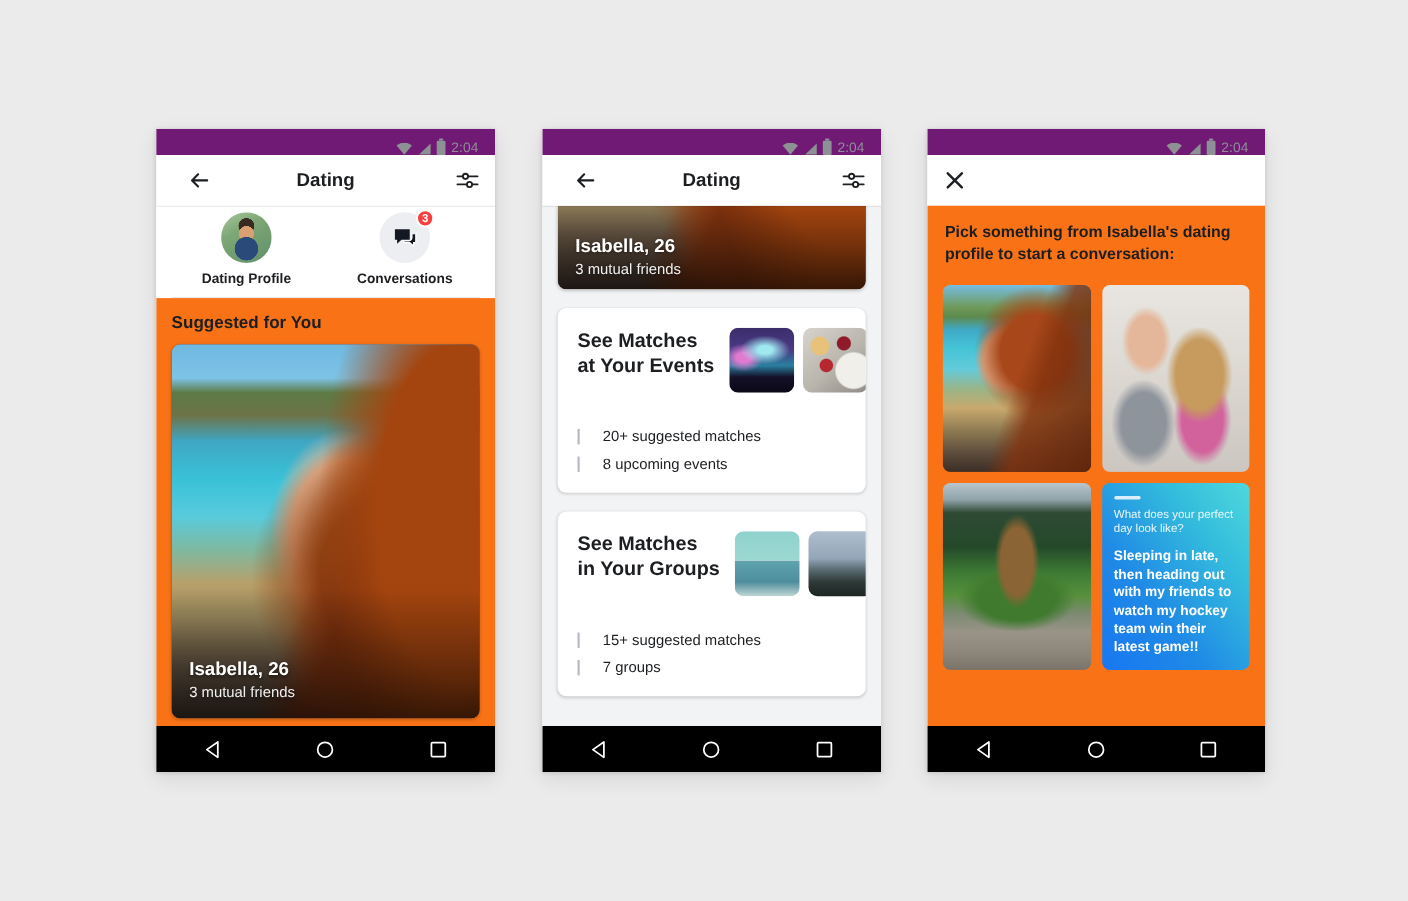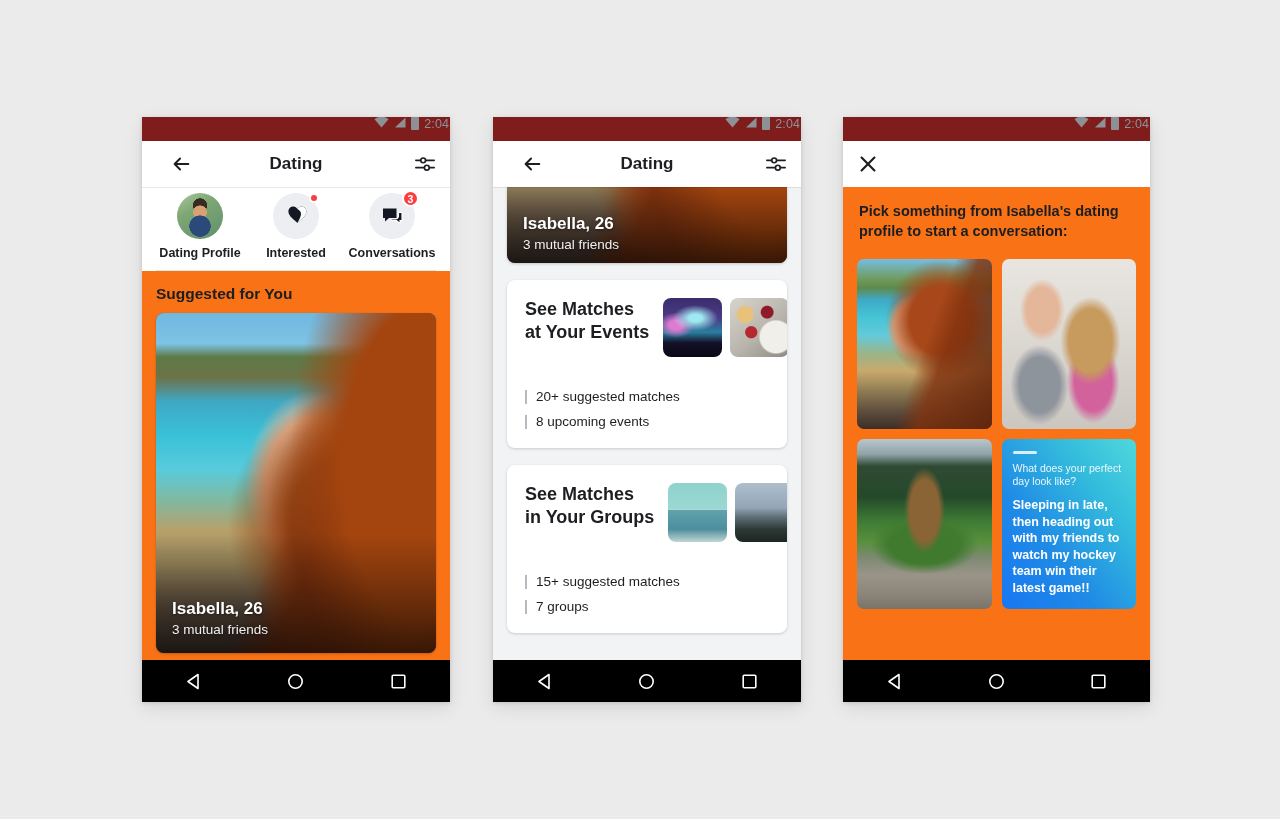--- a/index.html
+++ b/index.html
@@ -19,23 +19,23 @@
     box-shadow: 0 1px 4px rgba(0,0,0,0.13), 0 6px 18px rgba(0,0,0,0.09);
     display: flex; flex-direction: column;
   }
   #phone-1 { left: 142px; top: 117px; width: 308px; height: 585px; }
   #phone-2 { left: 493px; top: 117px; width: 308px; height: 585px; }
   #phone-3 { left: 843px; top: 117px; width: 307px; height: 585px; }
 
   
   .statusbar {
     height: 24px; flex: 0 0 24px;
-    display: flex; align-items: flex-start; justify-content: flex-end;
-    gap: 5px; padding: 0 1px 0 0;
-    background: #7f1d1d;
+    display: flex; align-items: flex-end; justify-content: flex-end;
+    gap: 5px; padding: 0 15px 0 0;
+    background: #701a75;
   }
   .sb-time { font-size: 12.5px; color: #8d9095; letter-spacing: .1px; }
   .ic-wifi { width: 15px; height: 11px; }
   .ic-sig  { width: 12px; height: 11px; }
   .ic-bat  { width: 8px;  height: 13px; background: #8d9095; border-radius: 1px; position: relative; }
   .ic-bat::before { content:""; position:absolute; top:-2px; left:2px; width:4px; height:2px; background:#8d9095; border-radius:1px; }
 
   
   .appbar {
     height: 46px; flex: 0 0 46px;
@@ -173,21 +173,21 @@
   .th-glass {
     background:
       linear-gradient(to bottom, #8fd2cd 0%, #9cd8d2 44%, rgba(156,216,210,0) 45%),
       linear-gradient(to bottom, rgba(255,255,255,0) 44%, #5fa3ad 46%, #4d8e9c 78%, #bfd6d4 100%);
   }
   .th-forest {
     background:
       linear-gradient(to bottom, #aebecd 0%, #93a6b8 42%, #5d6e76 58%, #2e3a38 78%, #1c2622 100%);
   }
   .thumb-stats { margin-top: 26px; padding: 0 18px; }
-  .stat { display: flex; align-items: center; gap: 9px; padding: 5px 0; }
+  .stat { display: flex; align-items: center; gap: 21px; padding: 5px 0; }
   .stat-bar { width: 2px; height: 14px; background: #b6bac0; flex: 0 0 2px; }
   .stat-text { font-size: 13.5px; color: #1c1e21; }
 
   
   .p3-prompt {
     font-size: 14.5px; font-weight: bold; color: #1c1e21;
     line-height: 1.38; padding: 14px 16px 0;
   }
   .p3-grid {
     display: grid; grid-template-columns: 1fr 1fr; gap: 10px;
@@ -269,30 +269,20 @@
         <path d="M2 8 H7 M13 8 H22 M2 16 H11 M17 16 H22" stroke="#1c1e21" stroke-width="1.8" stroke-linecap="round"></path>
         <circle cx="10" cy="8" r="2.6" stroke="#1c1e21" stroke-width="1.8" fill="none"></circle>
         <circle cx="14" cy="16" r="2.6" stroke="#1c1e21" stroke-width="1.8" fill="none"></circle>
       </svg>
     </div>
 
     <div class="shortcuts">
       <div class="shortcut">
         <div class="sc-avatar"></div>
         <div class="sc-label">Dating Profile</div>
-      </div>
-      <div class="shortcut">
-        <div class="sc-circle">
-          <svg width="25" height="23" viewBox="0 0 25 23">
-            <path d="M17.6 1.6c-2 0-3.4 1.1-4.2 2.3-.8-1.2-2.2-2.3-4.2-2.3C6.4 1.6 4.4 3.8 4.4 6.6c0 4.6 6 8.6 9 11.3 3-2.7 9-6.7 9-11.3 0-2.8-2-5-4.8-5z" fill="#141823"></path>
-            <path d="M13.4 3.9c.8-1.2 2.2-2.3 4.2-2.3 2.8 0 4.8 2.2 4.8 5 0 4.6-6 8.6-9 11.3 0 0 3.6-5.6 3.6-9.1 0-2.2-1.6-3.9-3.6-4.9z" fill="#fff"></path>
-          </svg>
-          <div class="badge-dot"></div>
-        </div>
-        <div class="sc-label">Interested</div>
       </div>
       <div class="shortcut">
         <div class="sc-circle">
           <svg width="25" height="23" viewBox="0 0 25 23">
             <path d="M3 3.5h13.5v9.5H9l-4 3.5v-3.5H3z" fill="#141823"></path>
             <path d="M18.5 7.5h3.5v8h-2v3l-3.5-3h-5.5v-1.5h4.5a3 3 0 0 0 3-3z" fill="#141823" stroke="#fff" stroke-width="1.1"></path>
           </svg>
           <div class="badge-num">3</div>
         </div>
         <div class="sc-label">Conversations</div>

